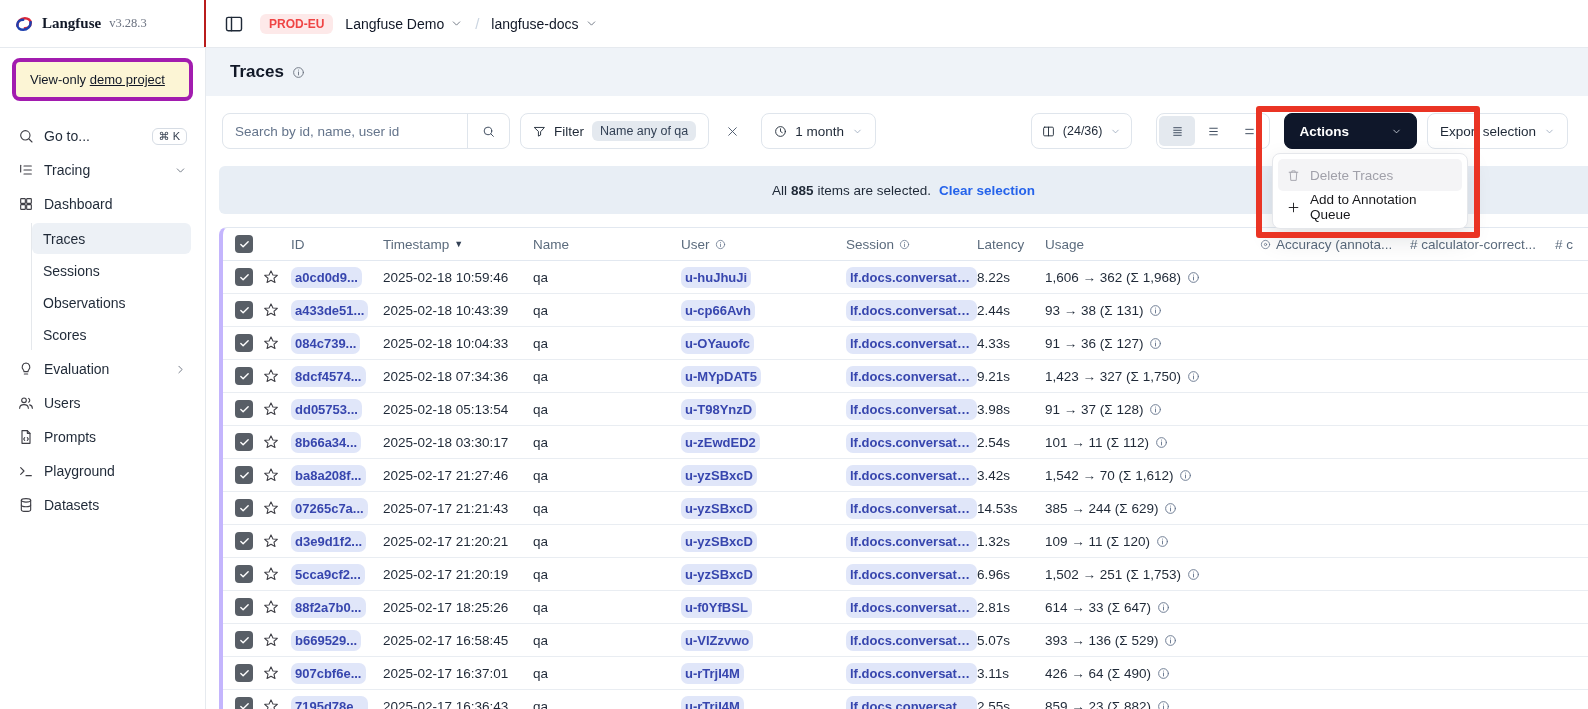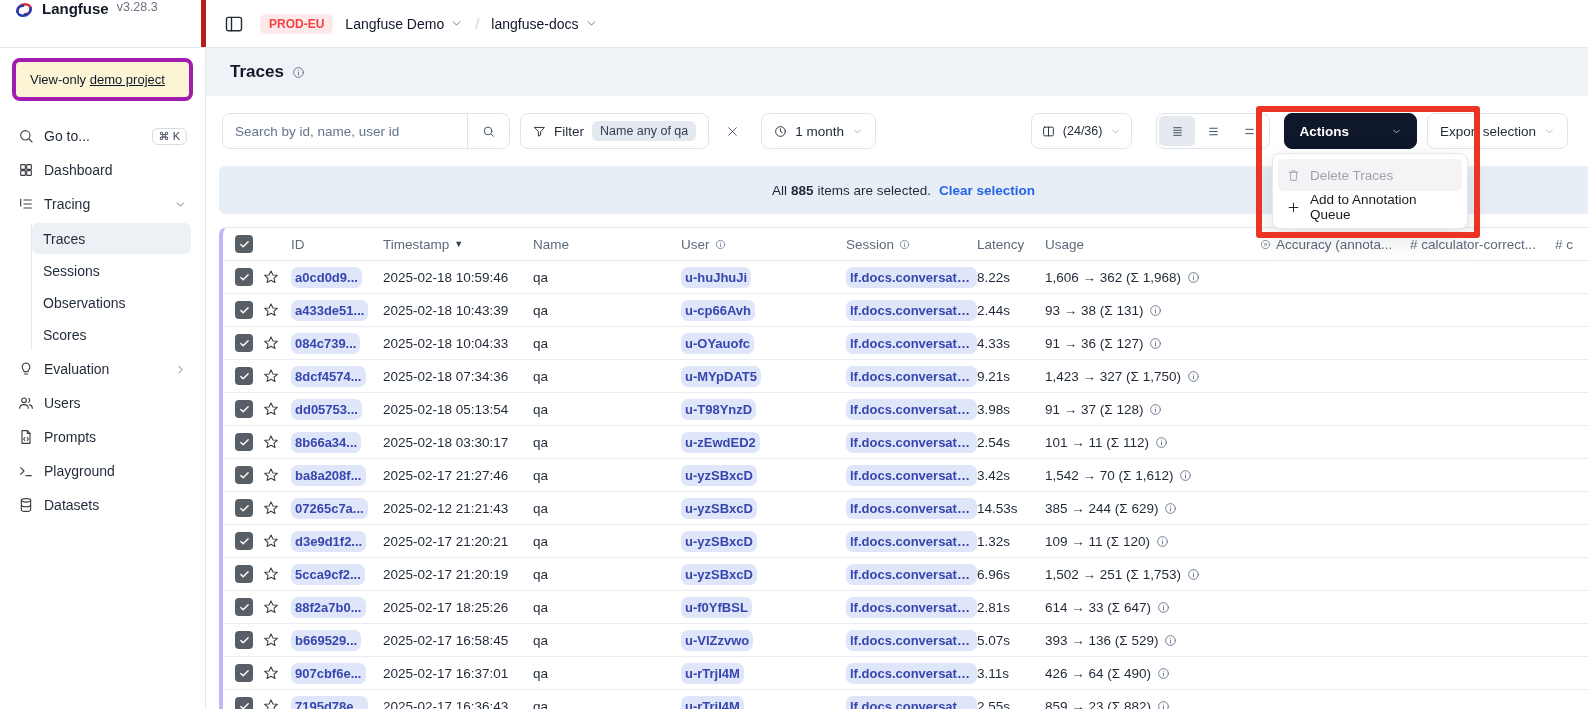--- a/index.html
+++ b/index.html
@@ -8,22 +8,22 @@
   .stage { position:relative; width:1588px; height:709px; overflow:hidden; }
 
   
   .ic { width:16px; height:16px; stroke:currentColor; fill:none; stroke-width:1.7;
         stroke-linecap:round; stroke-linejoin:round; flex:none; }
   .ic-sm { width:13px; height:13px; }
   .ic-xs { width:11px; height:11px; }
 
   
   .topbar { display:flex; height:48px; border-bottom:1px solid #e6eaef; background:#fff; }
-  .topbar-left { width:206px; flex:none; border-right:5px solid #b91c1c; display:flex;
-    gap:8px; padding-left:14px; }
+  .topbar-left { width:206px; flex:none; border-right:2px solid #b91c1c; display:flex;
+    align-items:center; gap:8px; padding-left:14px;font-family:Liberation Serif, serif; }
   .brand-name { font-size:15px; font-weight:700; color:#111827; }
   .brand-ver { font-size:12.5px; color:#6b7280; font-weight:500; }
   .topbar-main { flex:1; display:flex; align-items:center; gap:12px; padding-left:14px; }
   .iconbtn { display:flex; align-items:center; justify-content:center; width:28px; height:28px;
     border-radius:6px; color:#1f2937; background:transparent; border:none; cursor:pointer; }
   .env-badge { font-size:12px; font-weight:600; color:#ef4444; background:#fde9e9;
     padding:3px 9px; border-radius:6px; }
   .crumb { display:flex; align-items:center; gap:6px; font-size:14px; font-weight:500;
     color:#111827; background:none; border:none; cursor:pointer; }
   .crumb .chev { color:#6b7280; }
@@ -182,43 +182,43 @@
                 <circle cx="11" cy="11" r="7"></circle>
                 <line x1="16.5" y1="16.5" x2="21" y2="21"></line>
               </svg>
           </span>
           <span>Go to...</span>
           <span class="kbd">⌘ K</span>
         </div>
         <div class="nav-item">
           <span class="nicon">
             <svg class="ic" viewBox="0 0 24 24">
-                <rect x="4" y="4" width="7" height="7" rx="1"></rect>
-                <rect x="13" y="4" width="7" height="7" rx="1"></rect>
-                <rect x="4" y="13" width="7" height="7" rx="1"></rect>
-                <rect x="13" y="13" width="7" height="7" rx="1"></rect>
-              </svg>
-          </span>
-          <span>Dashboard</span>
-        </div>
-        <div class="nav-item">
-          <span class="nicon">
-            <svg class="ic" viewBox="0 0 24 24">
                 <path d="M4 5v10"></path>
                 <line x1="9" y1="6" x2="20" y2="6"></line>
                 <line x1="9" y1="12" x2="20" y2="12"></line>
                 <line x1="9" y1="18" x2="20" y2="18"></line>
               </svg>
           </span>
           <span>Tracing</span>
           <span class="trail">
             <svg class="ic-sm ic" viewBox="0 0 24 24">
                 <polyline points="6 9 12 15 18 9"></polyline>
               </svg>
           </span>
+        </div>
+        <div class="nav-item">
+          <span class="nicon">
+            <svg class="ic" viewBox="0 0 24 24">
+                <rect x="4" y="4" width="7" height="7" rx="1"></rect>
+                <rect x="13" y="4" width="7" height="7" rx="1"></rect>
+                <rect x="4" y="13" width="7" height="7" rx="1"></rect>
+                <rect x="13" y="13" width="7" height="7" rx="1"></rect>
+              </svg>
+          </span>
+          <span>Dashboard</span>
         </div>
         <div class="subnav">
           <div class="nav-item active">
             <span>Traces</span>
           </div>
           <div class="nav-item">
             <span>Sessions</span>
           </div>
           <div class="nav-item">
             <span>Observations</span>
@@ -763,21 +763,21 @@
       <div class="td">
                 <span class="star">
                   <svg class="ic" style="stroke-width:1.6" viewBox="0 0 24 24">
                     <path d="M12 2.8l2.9 6.1 6.6.6-5 4.4 1.5 6.4L12 16.9 6 20.3l1.5-6.4-5-4.4 6.6-.6z"></path>
                   </svg>
                 </span>
               </div>
       <div class="td">
                 <span class="pill">07265c7a...</span>
               </div>
-      <div class="td">2025-02-12 21:21:43</div>
+      <div class="td">2025-07-17 21:21:43</div>
       <div class="td">qa</div>
       <div class="td">
                 <span class="pill">u-yzSBxcD</span>
               </div>
       <div class="td">
                 <span class="pill">lf.docs.conversation...</span>
               </div>
       <div class="td">14.53s</div>
       <div class="td">
                 <span>385 → 244 (Σ 629)</span>

